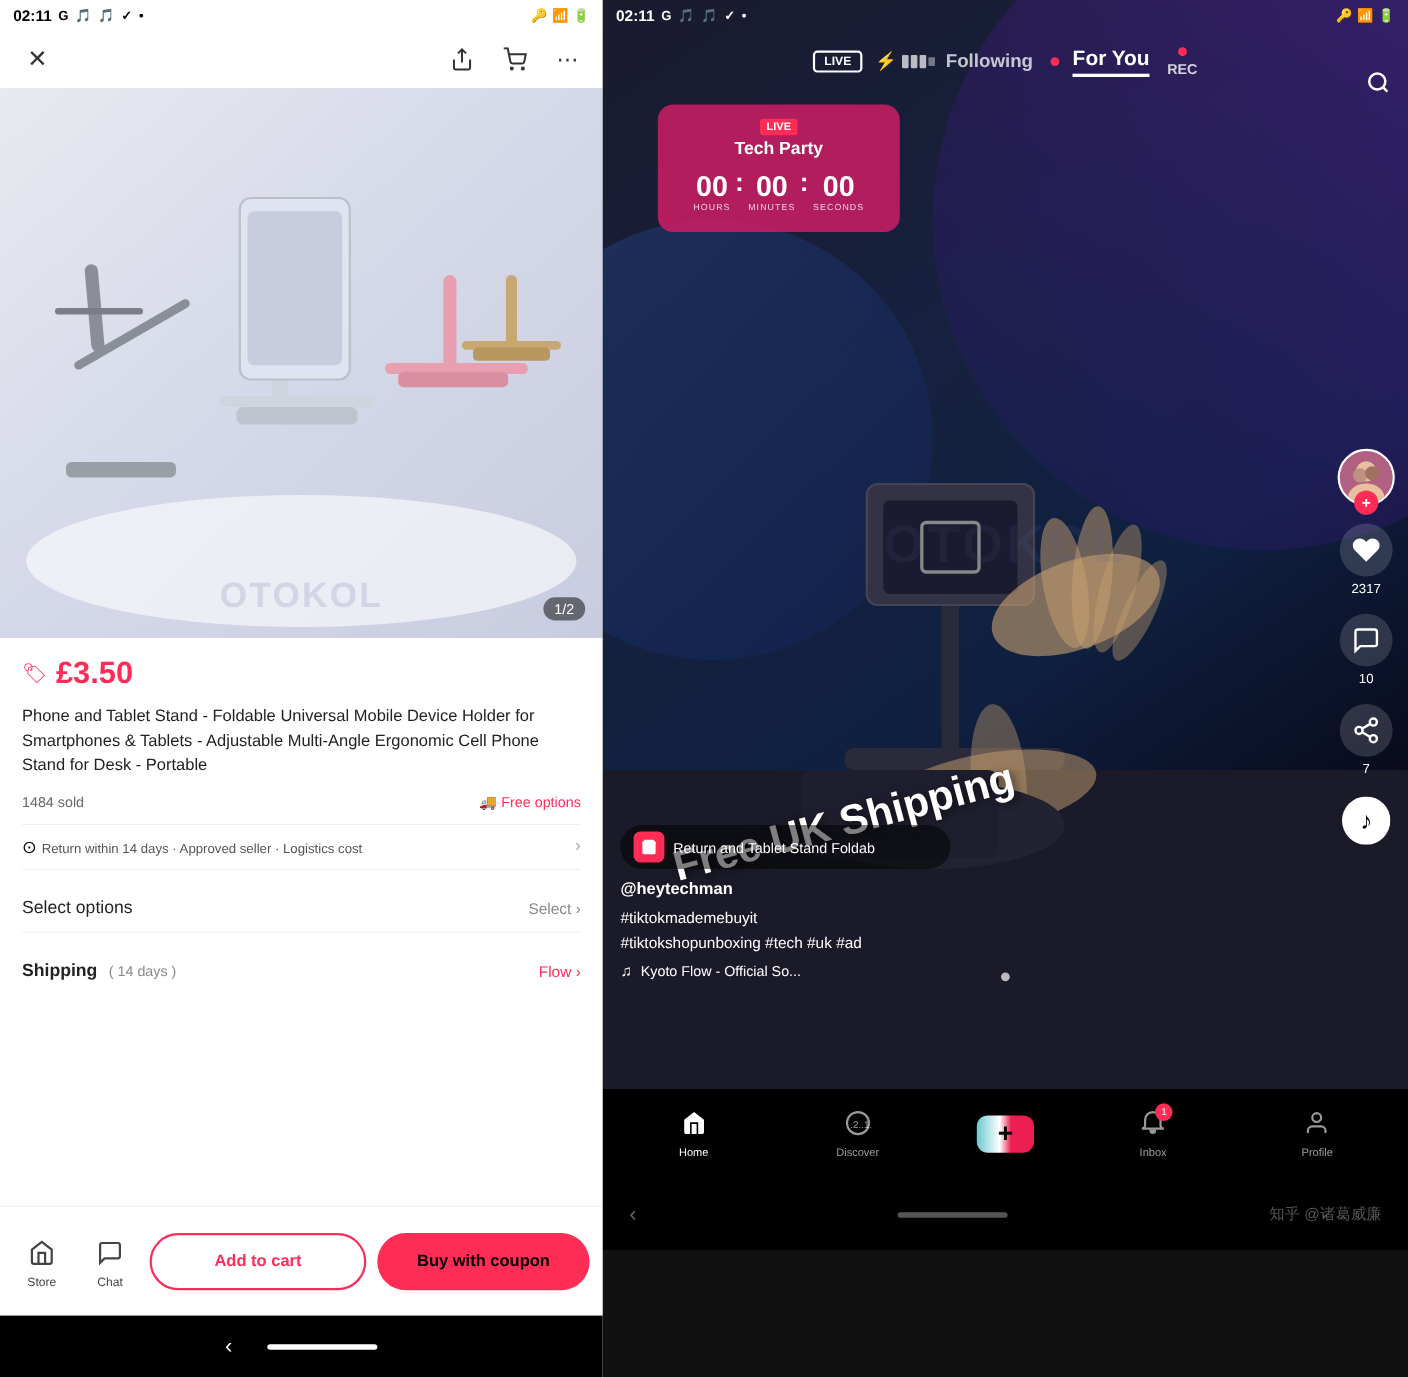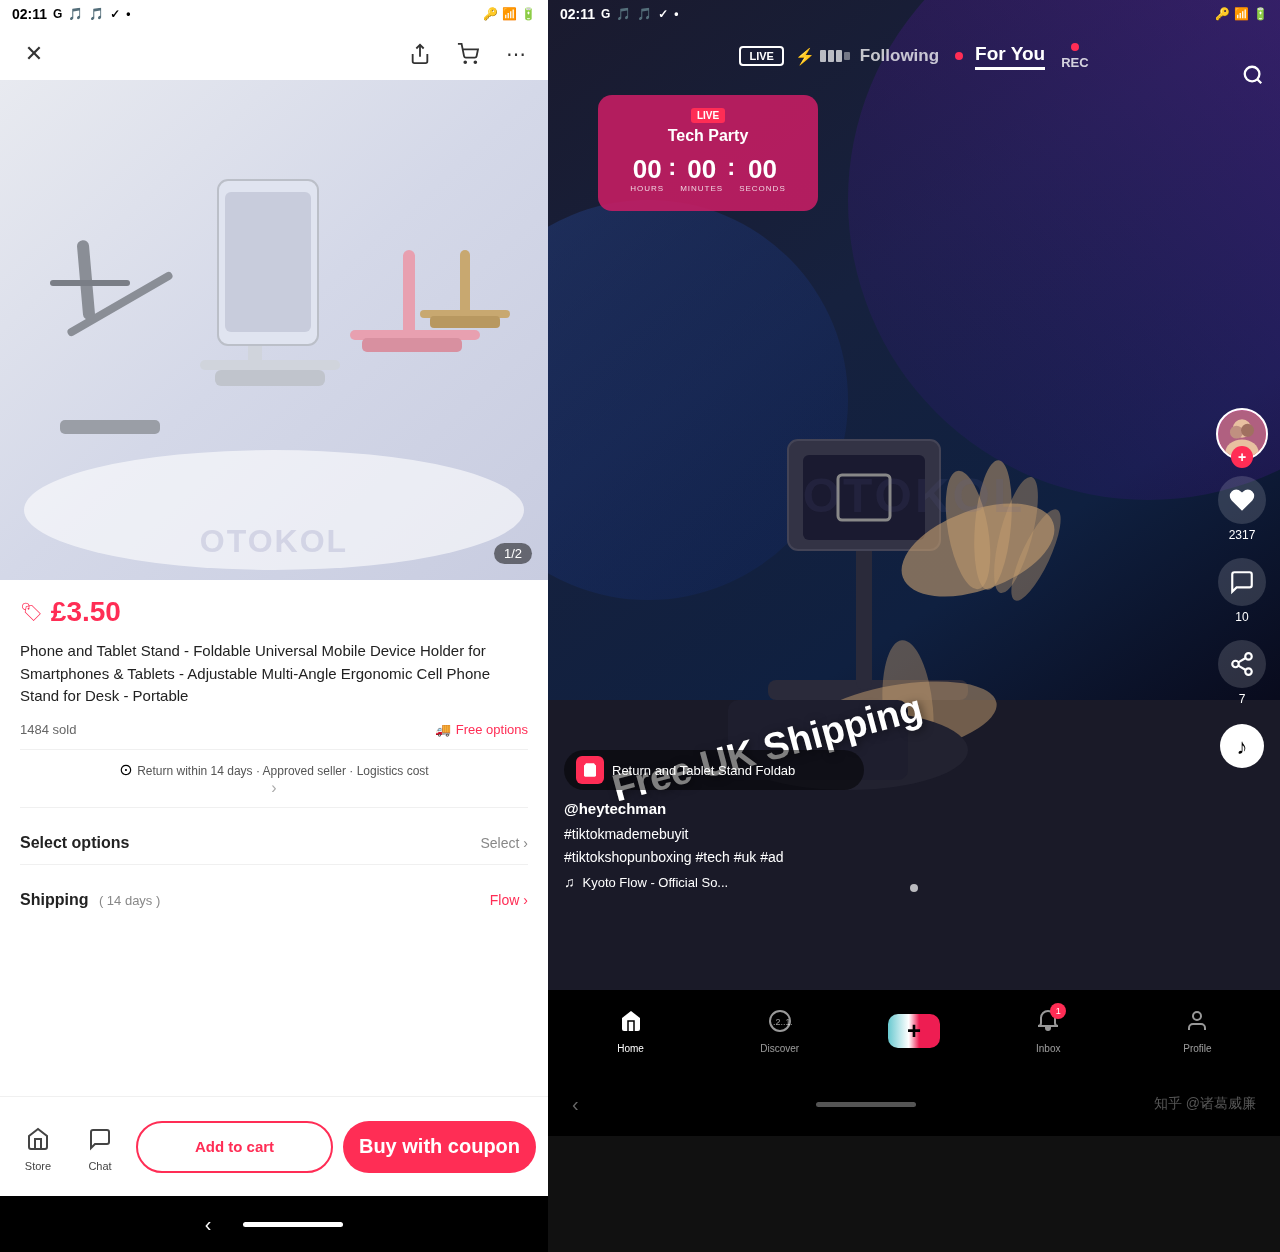--- a/index.html
+++ b/index.html
@@ -140,41 +140,40 @@
       font-weight: 500;
     }
     .return-row {
       display: flex;
       align-items: center;
       justify-content: space-between;
       padding: 10px 0;
       border-top: 1px solid #f0f0f0;
       border-bottom: 1px solid #f0f0f0;
       margin-bottom: 14px;
-      flex-direction: column;
     }
     .return-text {
       font-size: 12px;
       color: #555;
     }
     .return-chevron {
       font-size: 16px;
       color: #aaa;
     }
     .select-options-row {
       display: flex;
       align-items: center;
       justify-content: space-between;
       padding: 12px 0;
       border-bottom: 1px solid #f0f0f0;
       margin-bottom: 14px;
     }
     .select-label {
       font-size: 16px;
-      font-weight: 700;
+      font-weight: 400;
       color: #222;
     }
     .select-btn {
       display: flex;
       align-items: center;
       gap: 4px;
       font-size: 14px;
       color: #888;
       cursor: pointer;
     }
@@ -244,22 +243,22 @@
       display: flex;
       align-items: center;
       justify-content: center;
     }
     .buy-coupon-btn {
       flex: 1;
       height: 52px;
       background: #ff2d55;
       border: none;
       border-radius: 28px;
-      color: #ffffff;
-      font-size: 20px;
+      color: #000000;
+      font-size: 15px;
       font-weight: 600;
       cursor: pointer;
       display: flex;
       align-items: center;
       justify-content: center;
     }
 
     
     .home-bar-left {
       height: 56px;

